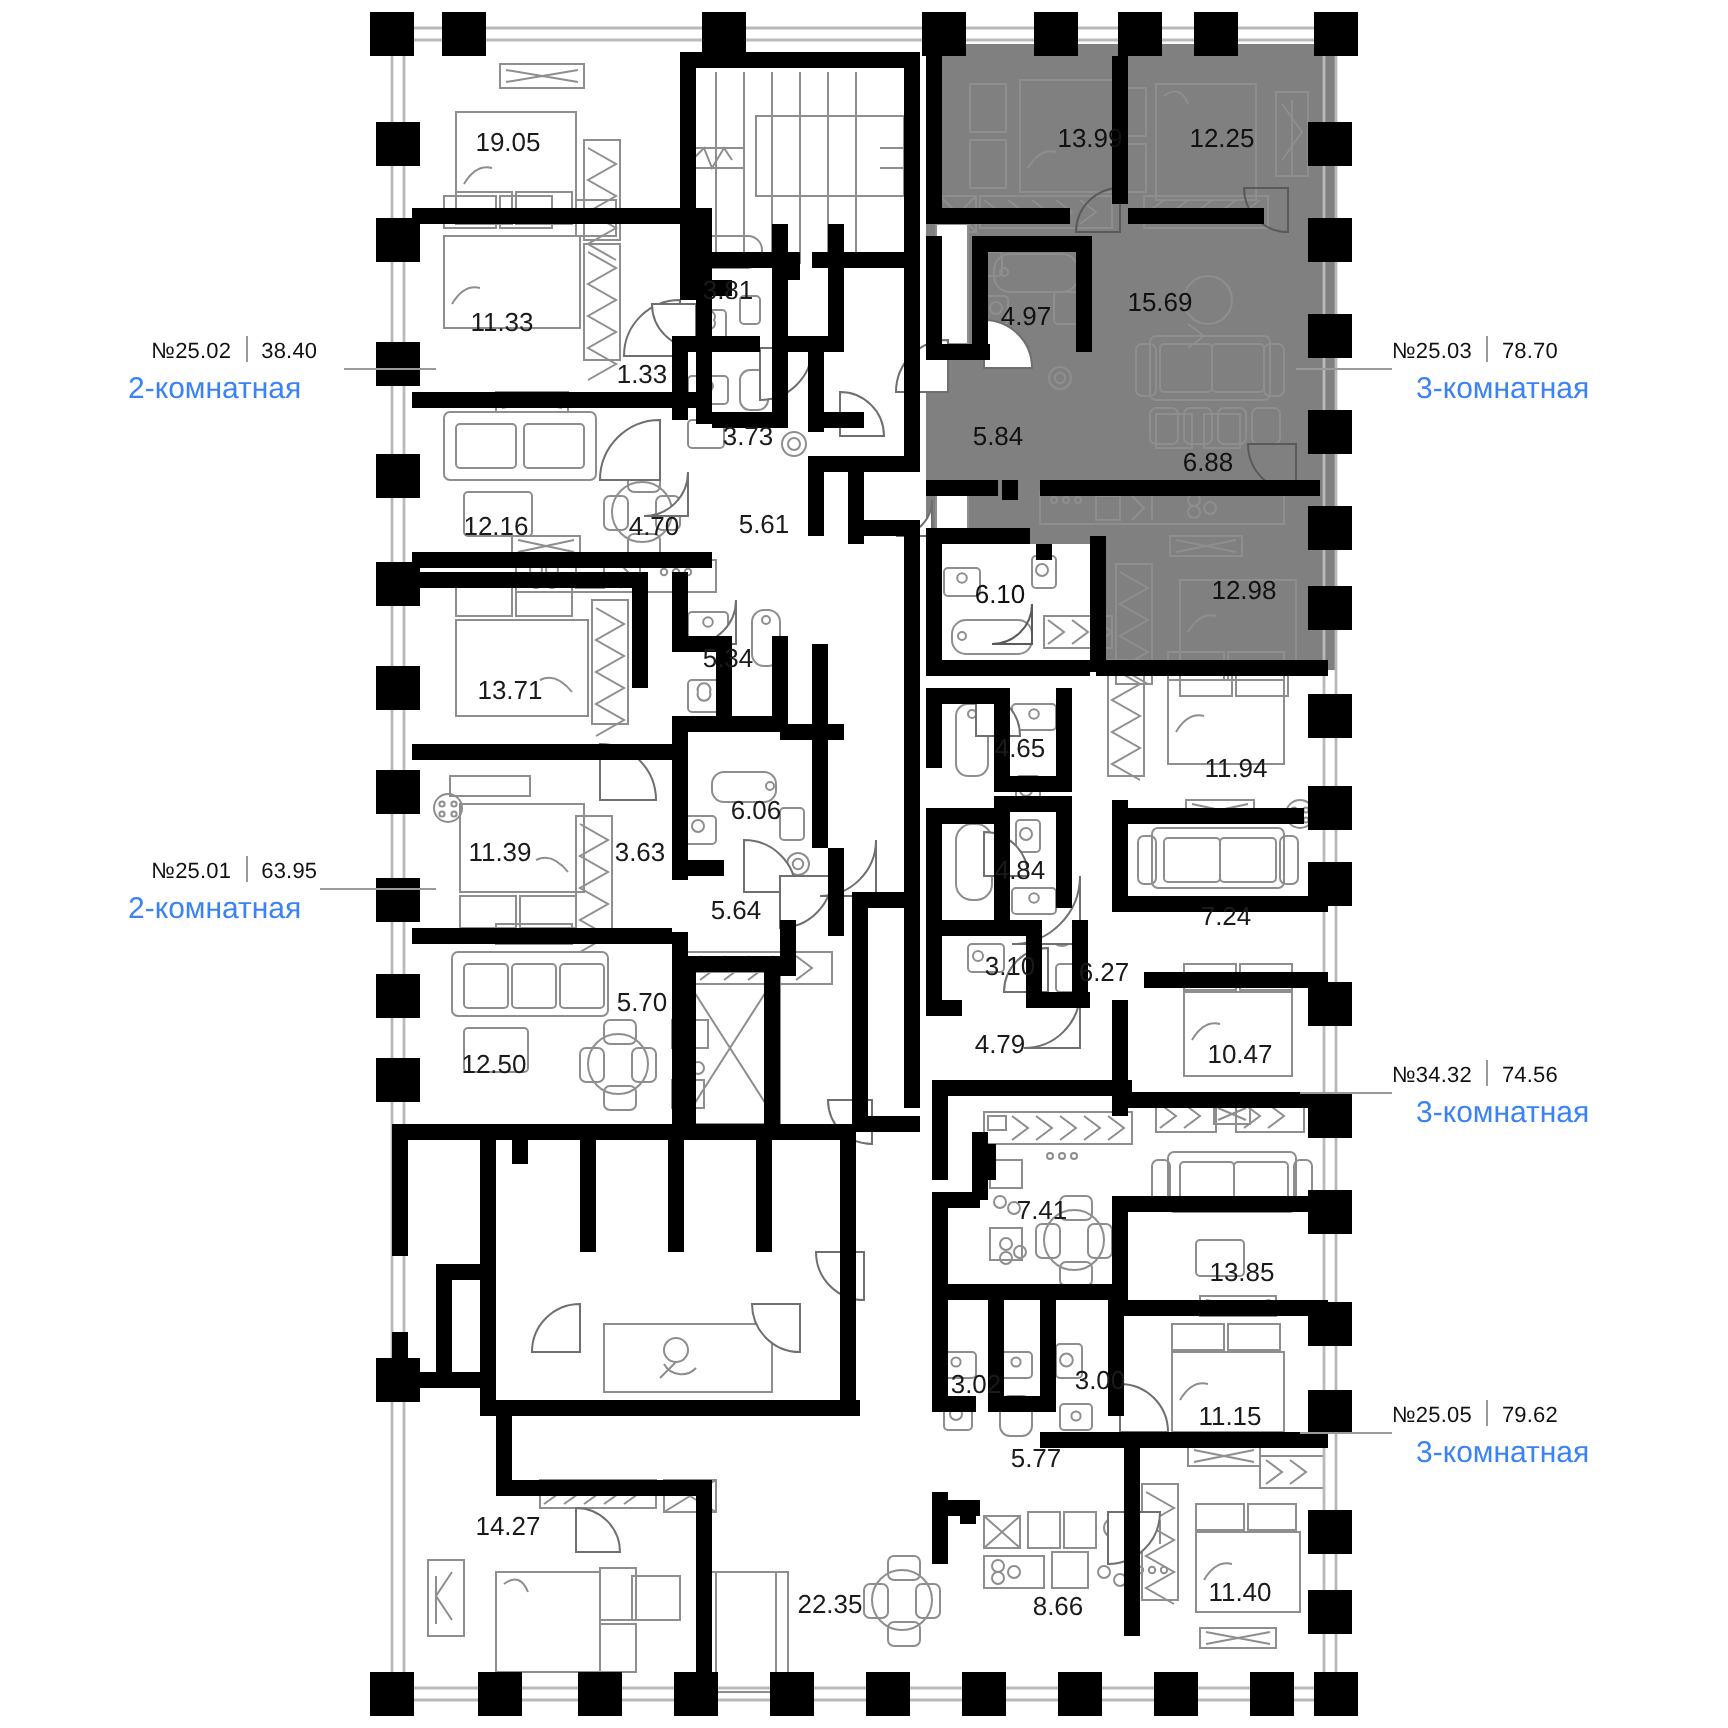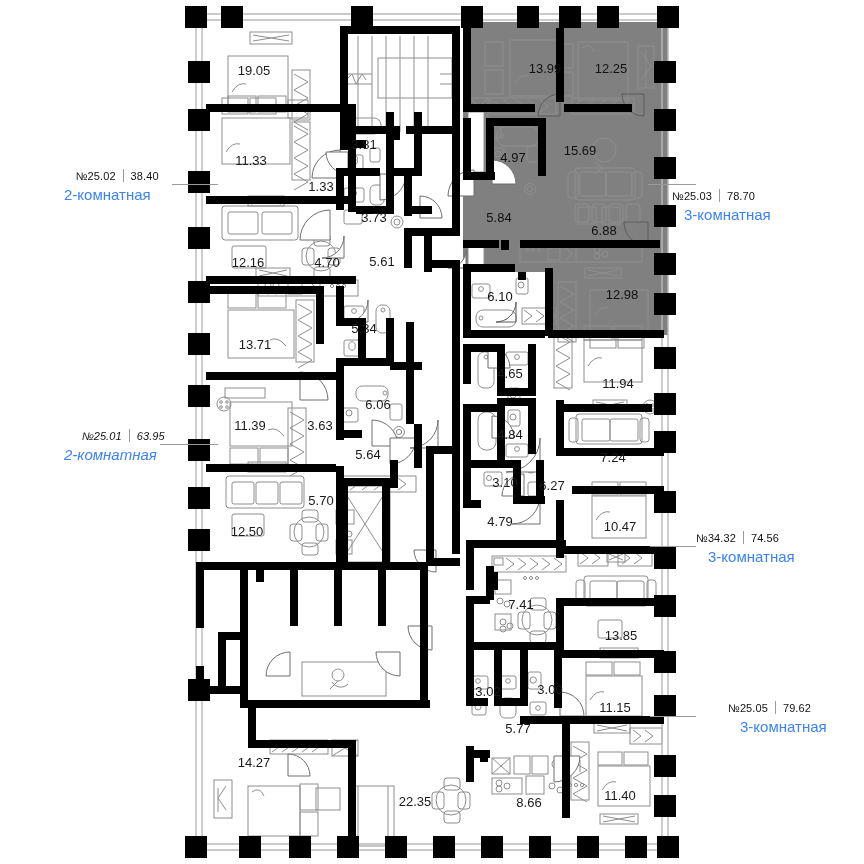--- a/index.html
+++ b/index.html
@@ -669,35 +669,35 @@
         <text class="area" x="415" y="803">22.35</text>
       </g>
 </svg>
 
 <div id="callouts">
       <div class="calloutbox callout-l" style="left: 64px; top: 166px;">
         <div class="cl-line1"><span class="cl-num">№25.02</span><span class="cl-sep"></span><span class="cl-num">38.40</span></div>
         <div class="cl-line2">2-комнатная</div>
       </div>
       <div class="leader" style="left: 172px; top: 184px; width: 46px; background: rgb(154, 154, 154);"></div>
-      <div class="calloutbox callout-l" style="left: 64px; top: 426px; font-style: italic;">
+      <div class="calloutbox callout-l" style="left: 64px; top: 426px;">
         <div class="cl-line1"><span class="cl-num">№25.01</span><span class="cl-sep"></span><span class="cl-num">63.95</span></div>
         <div class="cl-line2">2-комнатная</div>
       </div>
       <div class="leader" style="left: 160px; top: 444px; width: 58px; background: rgb(154, 154, 154);"></div>
-      <div class="calloutbox callout-r" style="left: 672px; top: 166px; margin-top: 20px;">
+      <div class="calloutbox callout-r" style="left: 696px; top: 166px;">
         <div class="cl-line1"><span class="cl-num">№25.03</span><span class="cl-sep"></span><span class="cl-num">78.70</span></div>
         <div class="cl-line2">3-комнатная</div>
       </div>
       <div class="leader" style="left: 648px; top: 184px; width: 48px; background: rgb(154, 154, 154);"></div>
       <div class="calloutbox callout-r" style="left: 696px; top: 528px;">
         <div class="cl-line1"><span class="cl-num">№34.32</span><span class="cl-sep"></span><span class="cl-num">74.56</span></div>
         <div class="cl-line2">3-комнатная</div>
       </div>
       <div class="leader" style="left: 650px; top: 546px; width: 46px; background: rgb(154, 154, 154);"></div>
-      <div class="calloutbox callout-r" style="left: 728px; top: 698px;">
+      <div class="calloutbox callout-r" style="left: 696px; top: 698px;">
         <div class="cl-line1"><span class="cl-num">№25.05</span><span class="cl-sep"></span><span class="cl-num">79.62</span></div>
         <div class="cl-line2">3-комнатная</div>
       </div>
       <div class="leader" style="left: 650px; top: 716px; width: 46px; background: rgb(154, 154, 154);"></div>
     </div>
 
 </div>
 
 </body></html>

